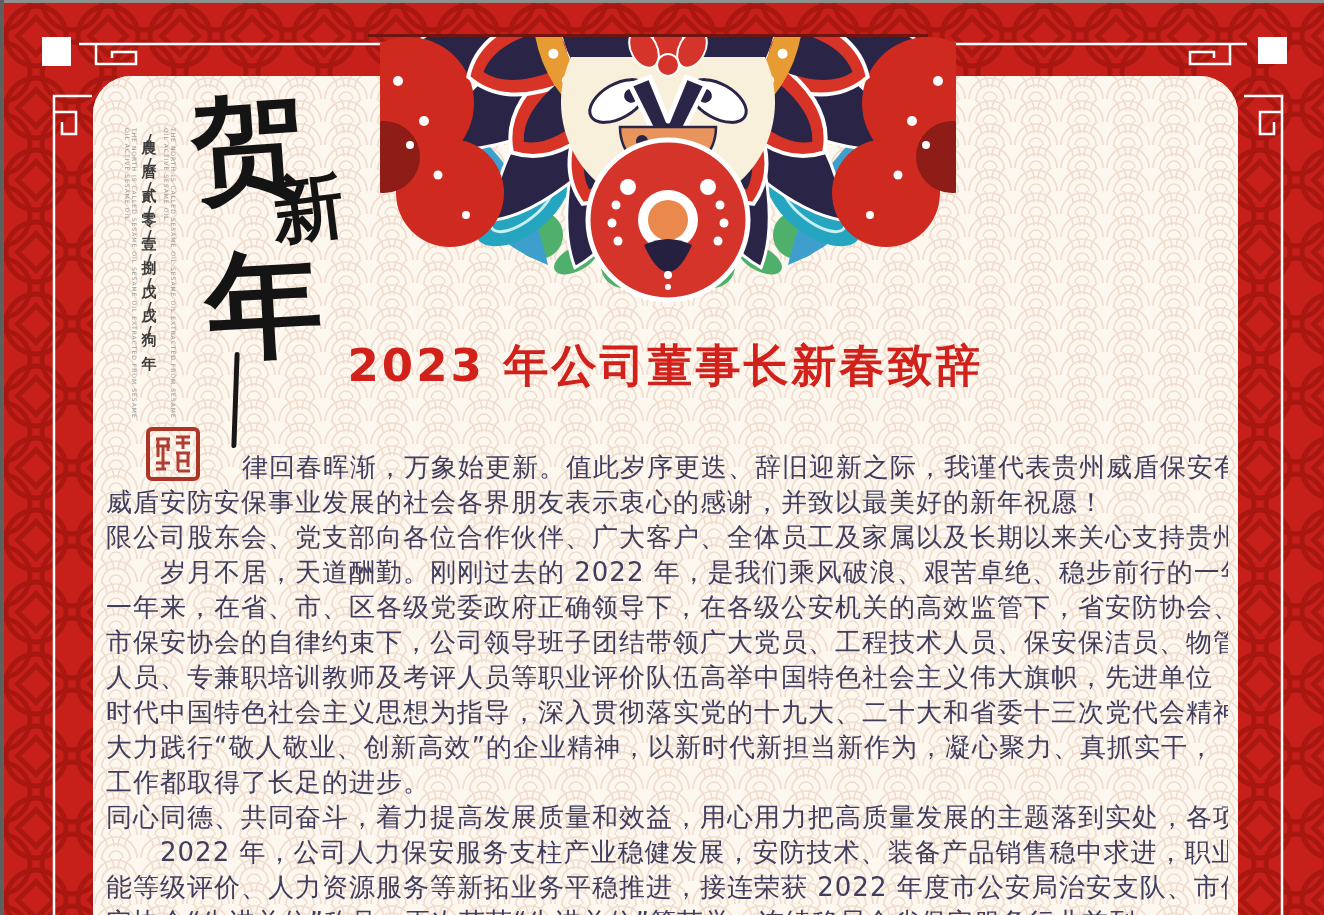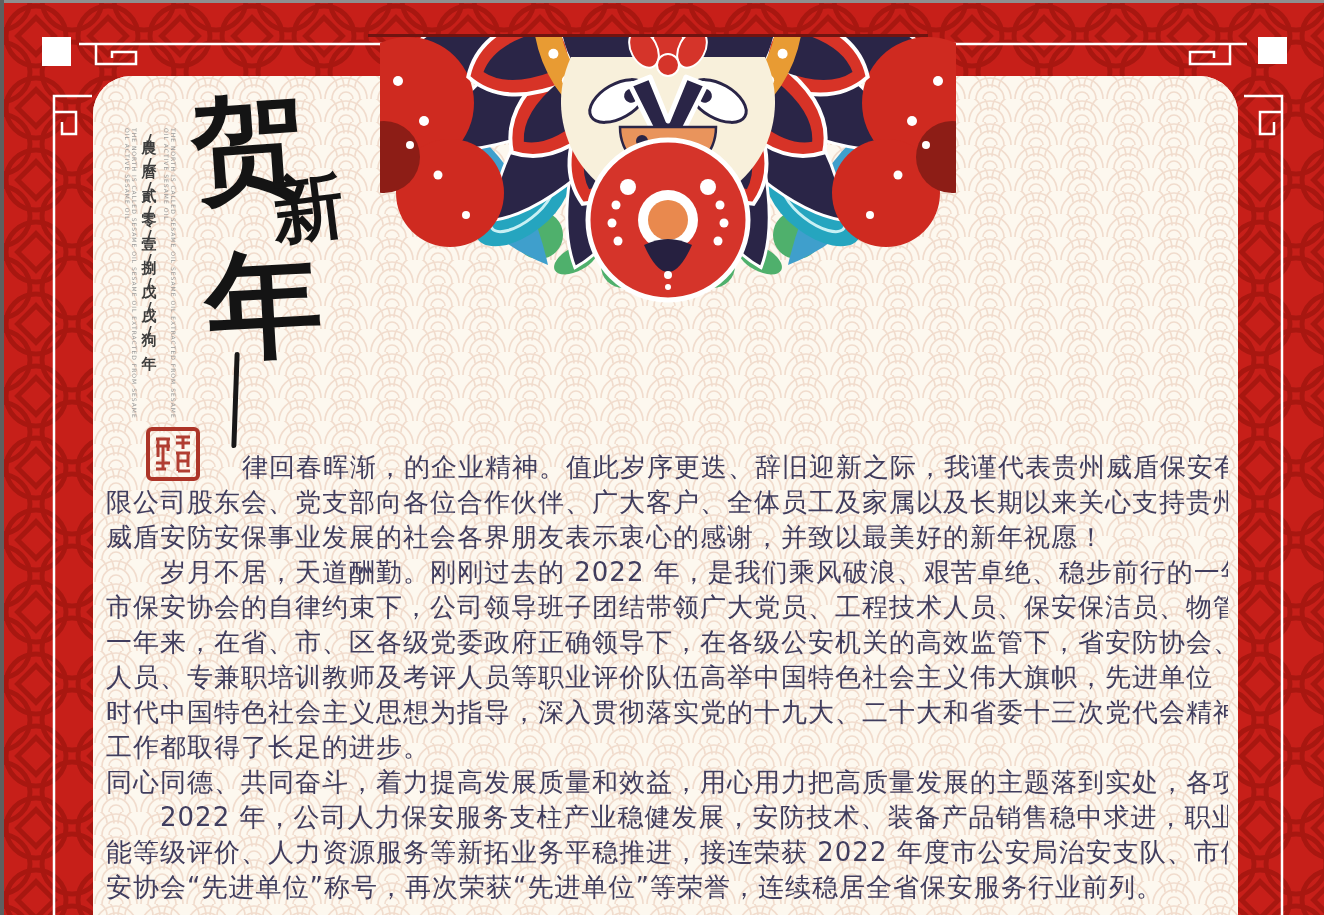--- a/index.html
+++ b/index.html
@@ -286,33 +286,35 @@
   <div id="calli-tail" class="abs content"></div>
 
   <svg id="seal" class="abs content" width="54" height="54">
     <rect x="2" y="2" width="50" height="50" rx="4" fill="none" stroke="#ad3528" stroke-width="4"></rect>
     <g stroke="#ad3528" stroke-width="3" fill="none" opacity="0.95">
       <path d="M10,12 H24 M10,19 H24 M12,12 V30 M22,12 V24 M17,19 V42 M10,36 H24 M10,42 H20"></path>
       <path d="M30,10 H44 M30,16 H44 M37,10 V22 M30,26 H44 M32,26 V44 M42,26 V40 M32,34 H42 M32,44 H44"></path>
     </g>
   </svg>
 
+  <div id="page-title" class="abs content">2023 年公司董事长新春致辞</div>
 
   <div id="body-text" class="abs content">
     <div>
-      <div class="body-line first-line-seal">律回春晖渐，的企业精神。值此岁序更迭、辞旧迎新之际，我谨代表贵州威盾保安有</div>
+      <div class="body-line first-line-seal">律回春晖渐，万象始更新。值此岁序更迭、辞旧迎新之际，我谨代表贵州威盾保安有</div>
+      <div class="body-line">威盾安防安保事业发展的社会各界朋友表示衷心的感谢，并致以最美好的新年祝愿！</div>
       <div class="body-line">限公司股东会、党支部向各位合作伙伴、广大客户、全体员工及家属以及长期以来关心支持贵州</div>
-      <div class="body-line">威盾安防安保事业发展的社会各界朋友表示衷心的感谢，并致以最美好的新年祝愿！</div>
     </div>
     <div>
       <div class="body-line first-line-indent">岁月不居，天道酬勤。刚刚过去的 2022 年，是我们乘风破浪、艰苦卓绝、稳步前行的一年。</div>
+      <div class="body-line">一年来，在省、市、区各级党委政府正确领导下，在各级公安机关的高效监管下，省安防协会、</div>
       <div class="body-line">市保安协会的自律约束下，公司领导班子团结带领广大党员、工程技术人员、保安保洁员、物管</div>
-      <div class="body-line">一年来，在省、市、区各级党委政府正确领导下，在各级公安机关的高效监管下，省安防协会、</div>
       <div class="body-line">人员、专兼职培训教师及考评人员等职业评价队伍高举中国特色社会主义伟大旗帜，先进单位</div>
       <div class="body-line">时代中国特色社会主义思想为指导，深入贯彻落实党的十九大、二十大和省委十三次党代会精神，</div>
+      <div class="body-line">大力践行“敬人敬业、创新高效”的企业精神，以新时代新担当新作为，凝心聚力、真抓实干，</div>
       <div class="body-line">工作都取得了长足的进步。</div>
       <div class="body-line">同心同德、共同奋斗，着力提高发展质量和效益，用心用力把高质量发展的主题落到实处，各项</div>
     </div>
     <div>
       <div class="body-line first-line-indent">2022 年，公司人力保安服务支柱产业稳健发展，安防技术、装备产品销售稳中求进，职业技</div>
       <div class="body-line">能等级评价、人力资源服务等新拓业务平稳推进，接连荣获 2022 年度市公安局治安支队、市保</div>
       <div class="body-line">安协会“先进单位”称号，再次荣获“先进单位”等荣誉，连续稳居全省保安服务行业前列。</div>
     </div>
   </div>
 

